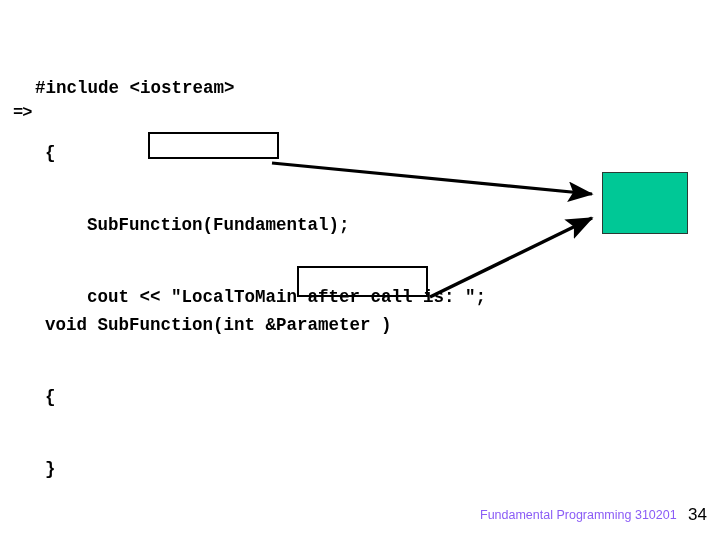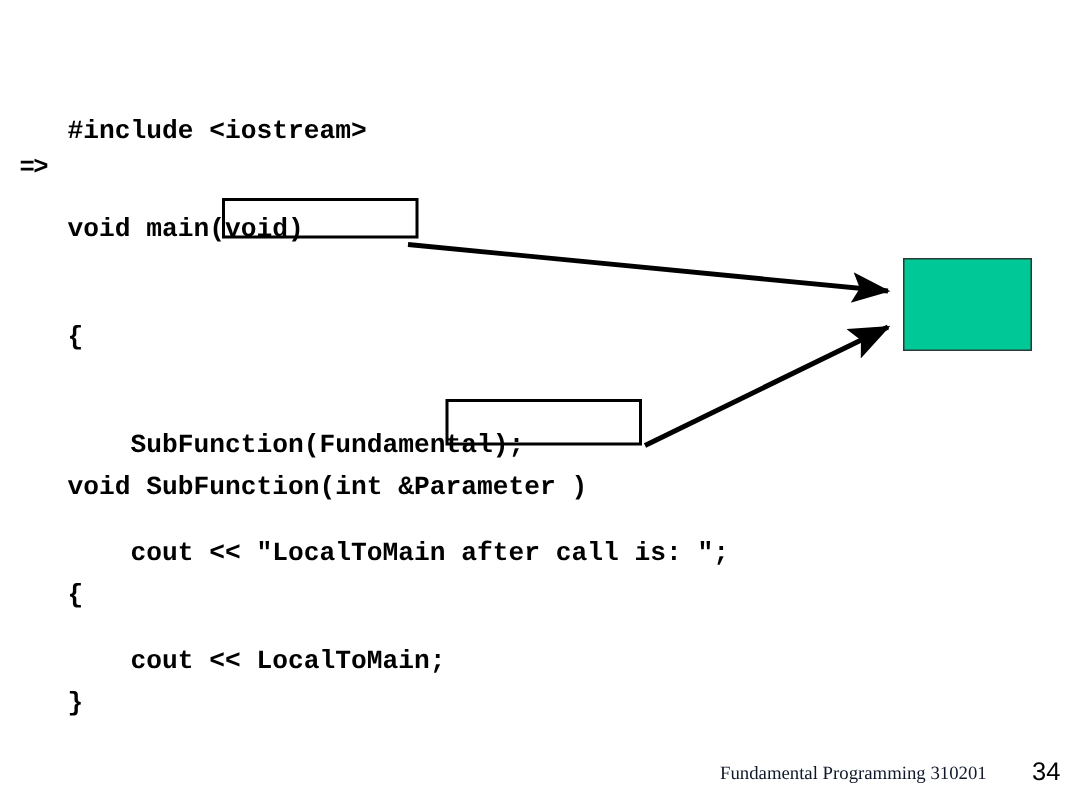--- a/index.html
+++ b/index.html
@@ -20,21 +20,21 @@
   .code-block {
     position: absolute;
     font-family: "Liberation Mono", "DejaVu Sans Mono", monospace;
     font-weight: bold;
     font-size: 17.5px;
     line-height: 24px;
     color: #000000;
     white-space: pre;
     letter-spacing: 0px;
   }
-  #block-includes { left: 45px; top: 28px; }
+  #block-includes { left: 35px; top: 28px; }
   #block-main     { left: 45px; top: 93px; }
   #block-sub      { left: 45px; top: 265px; }
 
   .code-line { height: 24px; }
 
   
   #exec-pointer {
     position: absolute;
     left: 13px;
     top: 103px;
@@ -76,23 +76,23 @@
     width: 720px;
     height: 540px;
     pointer-events: none;
   }
 
   
   #footer-title {
     position: absolute;
     left: 480px;
     top: 508px;
-    font-family: Liberation Serif, serif;
+    font-family: Liberation Sans, sans-serif;
     font-size: 12.5px;
-    color: #0f172a;
+    color: #8b5cf6;
     white-space: pre;
   }
   #footer-page {
     position: absolute;
     left: 688px;
     top: 505px;
     font-family: "Liberation Sans", sans-serif;
     font-size: 17px;
     color: #000000;
     white-space: pre;
@@ -104,25 +104,23 @@
 
 <div id="slide">
 
   <div id="exec-pointer">=&gt;</div>
 
   <div id="block-includes" class="code-block">
     <div class="code-line">#include &lt;iostream&gt;</div>
   </div>
 
   <div id="block-main" class="code-block">
-    <div class="code-line">void main(void)</div>
     <div class="code-line">{</div>
     <div class="code-line">    SubFunction(Fundamental);</div>
     <div class="code-line">    cout &lt;&lt; "LocalToMain after call is: ";</div>
-    <div class="code-line">    cout &lt;&lt; LocalToMain;</div>
     
     
   </div>
 
   <div id="block-sub" class="code-block">
     <div class="code-line">void SubFunction(int &amp;Parameter )</div>
     <div class="code-line">{</div>
     <div class="code-line">}</div>
   </div>
 

